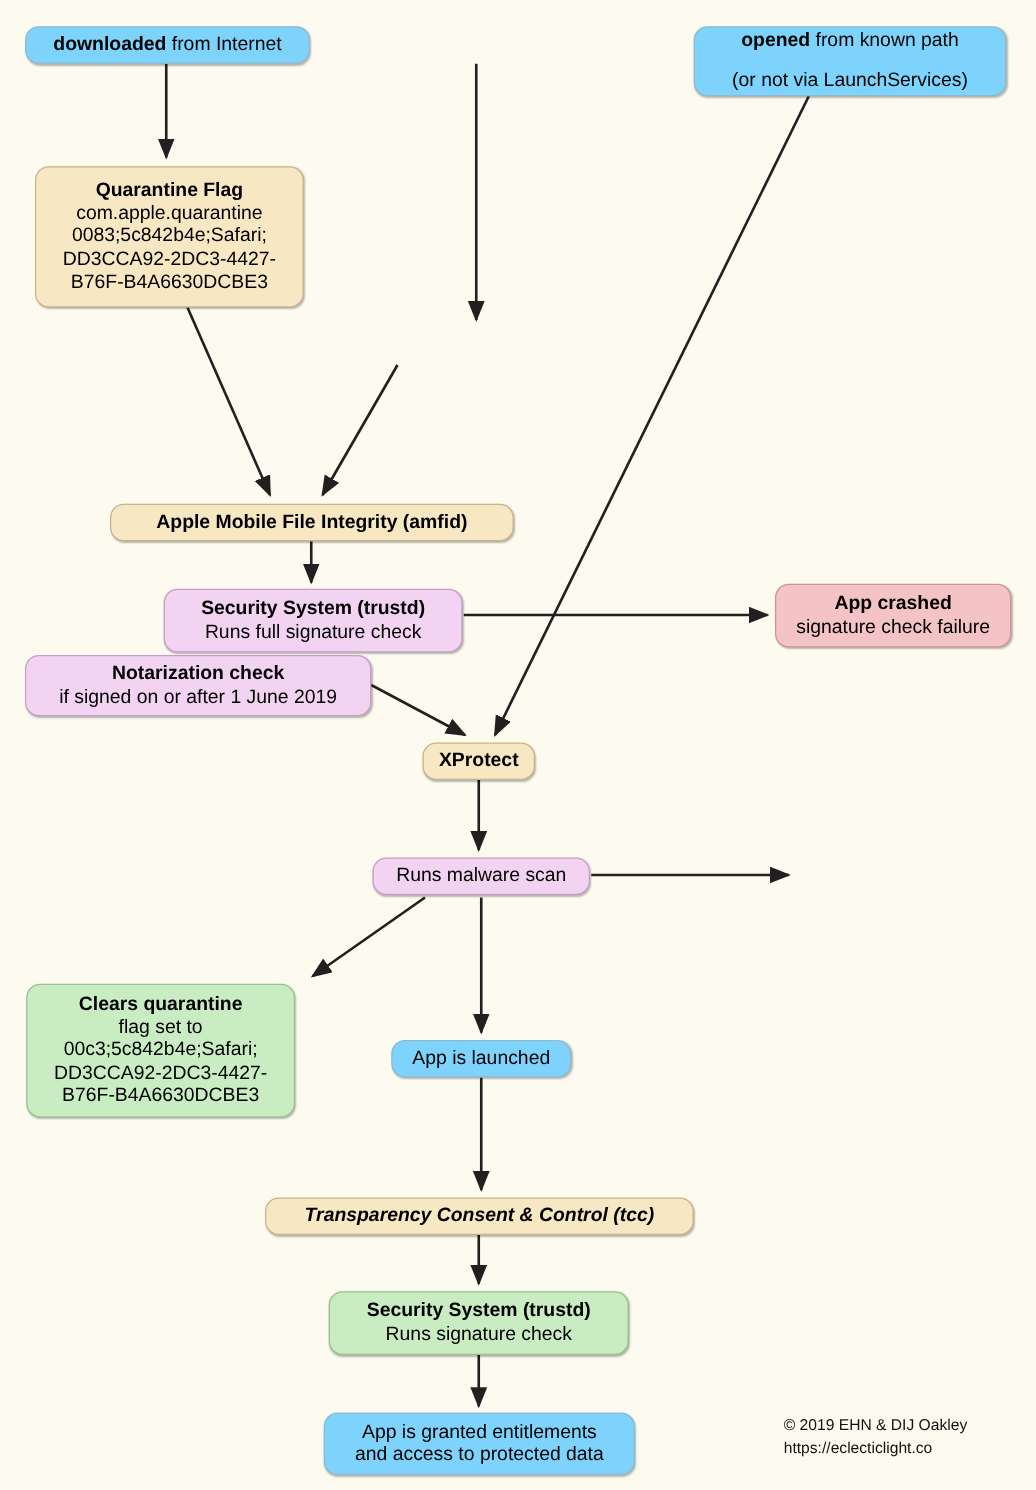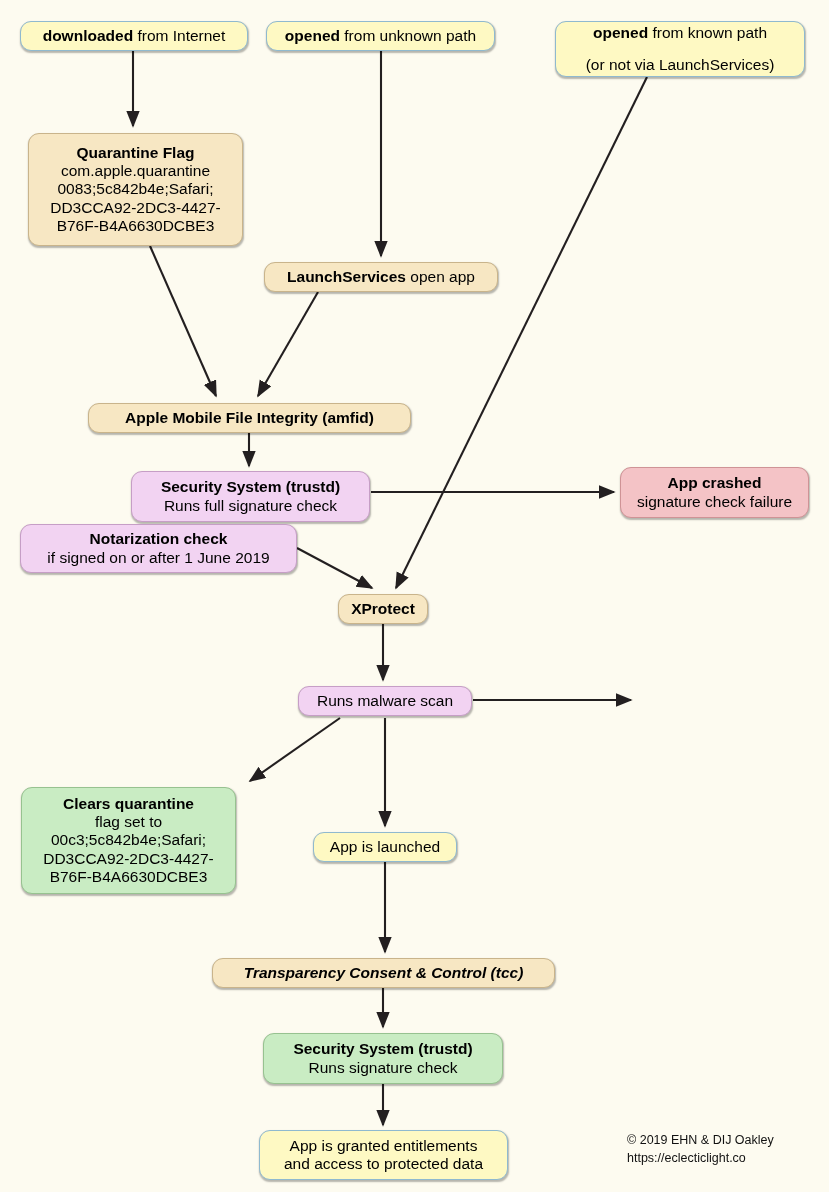--- a/index.html
+++ b/index.html
@@ -23,21 +23,21 @@
     justify-content:center;
     text-align:center;
     line-height:1.18;
     font-size:15.5px;
     color:#000;
     box-shadow:0.8px 1.2px 1.6px rgba(0,0,0,0.28);
     padding:2px 9px;
   }
   .node .ln{display:block;white-space:nowrap;}
   .node .b{font-weight:bold;}
-  .blue{background:#fef9c3;border-color:#8fb9cf;}
+  .blue{background:#7dd3fc;border-color:#8fb9cf;}
   .tan{background:#f7e7c3;border-color:#c9b48b;}
   .pink{background:#f2d3f2;border-color:#c69ec6;}
   .red{background:#f4c3c6;border-color:#cf9396;}
   .green{background:#c9ecc3;border-color:#97c290;}
   .credit{
     position:absolute;
     font-size:12.5px;
     color:#111;
     line-height:1.45;
     text-align:left;
@@ -86,40 +86,34 @@
       <path d="M383,988 L383,1027"></path>
 
       <path d="M383,1084 L383,1125"></path>
     </g>
   </svg>
 
   <div class="node blue" style="left:20px;top:21px;width:228px;height:30px;">
     <span class="ln"><b class="b">downloaded</b><span> from Internet</span></span>
   </div>
 
-  <div class="node blue" style="left:266px;top:21px;width:229px;height:30px;">
-    <span class="ln"><b class="b">opened</b><span> from unknown path</span></span>
-  </div>
 
   <div class="node blue" style="left:555px;top:21px;width:250px;height:56px;justify-content:space-between;">
     <span class="ln"><b class="b">opened</b><span> from known path</span></span>
     <span class="ln"><span>(or not via LaunchServices)</span></span>
   </div>
 
   <div class="node tan" style="left:28px;top:133px;width:215px;height:113px;">
     <span class="ln"><b class="b">Quarantine Flag</b></span>
     <span class="ln"><span>com.apple.quarantine</span></span>
     <span class="ln"><span>0083;5c842b4e;Safari;</span></span>
     <span class="ln"><span>DD3CCA92-2DC3-4427-</span></span>
     <span class="ln"><span>B76F-B4A6630DCBE3</span></span>
   </div>
 
-  <div class="node tan" style="left:264px;top:262px;width:234px;height:30px;">
-    <span class="ln"><b class="b">LaunchServices</b><span> open app</span></span>
-  </div>
 
   <div class="node tan" style="left:88px;top:403px;width:323px;height:30px;">
     <span class="ln"><b class="b">Apple Mobile File Integrity (amfid)</b></span>
   </div>
 
   <div class="node pink" style="left:131px;top:471px;width:239px;height:51px;">
     <span class="ln"><b class="b">Security System (trustd)</b></span>
     <span class="ln"><span>Runs full signature check</span></span>
   </div>
 

